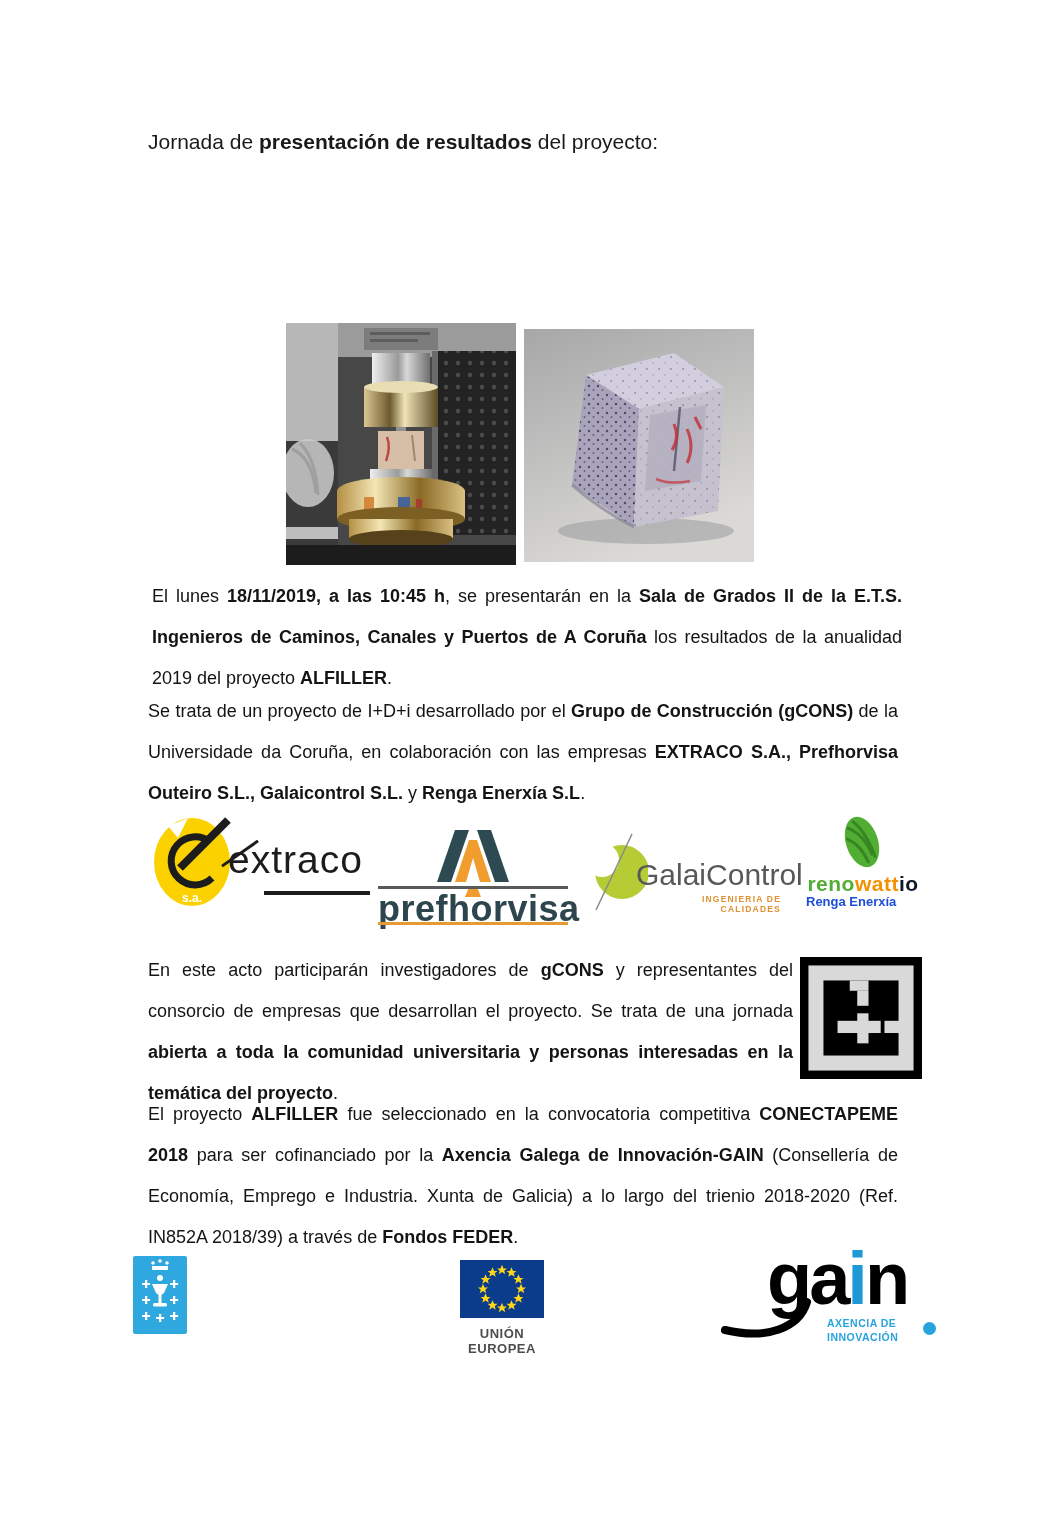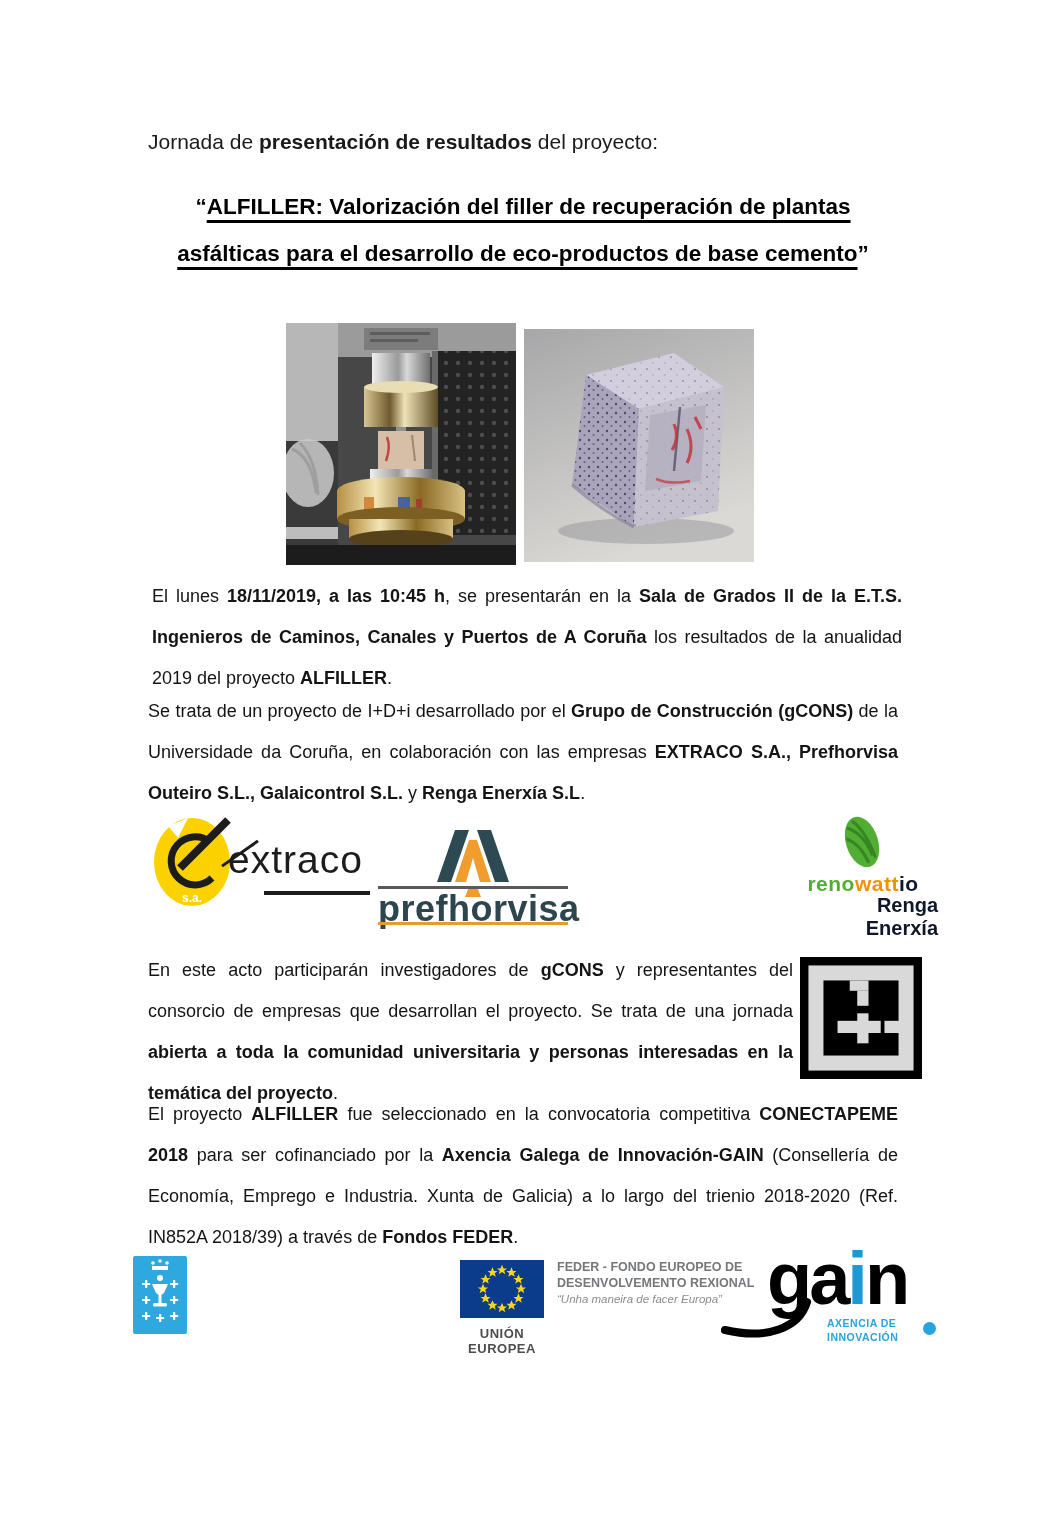--- a/index.html
+++ b/index.html
@@ -30,22 +30,22 @@
   .pref-orange-line{position:absolute;left:0;top:96px;width:190px;height:2.5px;background:#e59a33;}
   .pref-word{position:absolute;left:0;top:62px;width:190px;text-align:center;
     font-size:36px;font-weight:bold;letter-spacing:.5px;color:#2d464e;}
   .pref-trap{position:absolute;left:87px;top:63px;width:16px;height:8px;background:#f09c2e;
     clip-path:polygon(20% 0,80% 0,100% 100%,0 100%);}
   .galai-word{position:absolute;left:50px;top:26px;font-size:30px;color:#57585a;}
   .galai-tag{position:absolute;left:60px;top:62px;width:135px;text-align:right;
     font-size:8.5px;letter-spacing:1.2px;color:#e1902f;font-weight:bold;}
   .reno-line1{position:absolute;left:0px;top:60px;width:150px;text-align:center;
     font-size:21px;font-weight:bold;letter-spacing:.5px;}
-  .reno-line2{position:absolute;left:18px;top:82px;width:132px;text-align:right;
-    font-size:20px;font-weight:bold;color:#0f172a;}
+  .reno-line2{position:absolute;left:18px;top:82px;width:132px;text-align:left;
+    font-size:13px;font-weight:bold;color:#1d4ed8;}
   
   .xunta-text-title{position:absolute;left:200px;top:1258px;font-size:26px;letter-spacing:.5px;
     color:#1e2142;font-weight:bold;}
   .xunta-text-dept{position:absolute;left:201px;top:1293px;font-size:16.5px;line-height:23px;color:#1e2142;}
   .eu-caption{position:absolute;left:452px;top:1326px;width:100px;text-align:center;
     font-size:13px;font-weight:bold;letter-spacing:.5px;color:#4d4d4f;}
   .feder{position:absolute;left:557px;top:1259px;font-size:12.5px;line-height:16px;
     color:#76777a;font-weight:bold;}
   .feder .quote{font-weight:normal;font-style:italic;font-size:11.5px;color:#8b8c8f;}
   .gain{position:absolute;left:715px;top:1236px;width:260px;height:115px;}
@@ -57,21 +57,20 @@
   .gain-dot{position:absolute;left:208px;top:86px;width:13px;height:13px;border-radius:50%;background:#29a3dc;}
   .gain-tail{position:absolute;left:0px;top:62px;}
 </style>
 </head>
 <body>
 
 <div class="page">
 
   <div class="abs intro"><span>Jornada de </span><span class="b">presentación de resultados</span><span> del proyecto:</span></div>
 
-  <div class="abs heading"><span>“</span><span class="hl">ALFILLER: Valorización del filler de recuperación de plantas asfálticas para el desarrollo de eco-productos de base cemento</span><span>”</span></div>
 
   <div class="abs photo" style="left:286px;top:323px;width:230px;height:242px;">
     <svg width="230" height="242" viewBox="0 0 230 242">
       <defs>
         <linearGradient id="silver" x1="0" y1="0" x2="1" y2="0">
           <stop offset="0" stop-color="#efefef"></stop>
             <stop offset=".45" stop-color="#9a9a9a"></stop>
           <stop offset=".6" stop-color="#d8d8d8"></stop>
             <stop offset="1" stop-color="#6f6f6f"></stop>
         </linearGradient>
@@ -178,20 +177,29 @@
       <polygon points="12,56 30,4 44,4 26,56" fill="#2d4a52"></polygon>
       <polygon points="70,56 52,4 66,4 84,56" fill="#2d4a52"></polygon>
       <polygon points="30,56 44,14 52,14 66,56 55,56 48,32 41,56" fill="#f09c2e"></polygon>
     </svg>
     <div class="pref-grey-line"></div>
     <div class="pref-trap"></div>
     <span class="pref-word">prefhorvisa</span>
     <div class="pref-orange-line"></div>
   </div>
 
+  <div class="abs logo-box" style="left:586px;top:832px;width:195px;height:88px;">
+    <svg width="62" height="82" viewBox="0 0 62 82" style="position:absolute;left:0;top:0;">
+      <circle cx="36" cy="40" r="27" fill="#b5cc34"></circle>
+      <circle cx="16" cy="28" r="17" fill="#ffffff"></circle>
+      <line x1="46" y1="2" x2="10" y2="78" stroke="#8a8a8a" stroke-width="1.5"></line>
+    </svg>
+    <span class="galai-word">GalaiControl</span>
+    <span class="galai-tag">INGENIERIA DE CALIDADES</span>
+  </div>
 
   <div class="abs logo-box" style="left:788px;top:812px;width:150px;height:105px;">
     <svg width="60" height="60" viewBox="0 0 60 60" style="position:absolute;left:44px;top:0;">
       <g transform="rotate(-18 30 30)">
         <ellipse cx="30" cy="30" rx="16" ry="26" fill="#52ae32"></ellipse>
         <path d="M20,12 q14,10 16,34 M16,22 q12,10 14,30 M27,7 q10,14 11,42" stroke="#2f7d1f" stroke-width="3" fill="none" opacity=".8"></path>
       </g>
     </svg>
     <div class="reno-line1"><span style="color:#52ae32;text-align:center;">reno</span><span style="color:#f39200;">watt</span><span style="color:#0f172a;">io</span></div>
     <div class="reno-line2">Renga Enerxía</div>
@@ -245,25 +253,20 @@
       <path transform="translate(42,48)" d="M0,-5.2 L1.55,-1.6 5,-1.6 2.2,0.7 3.3,4.2 0,2.1 -3.3,4.2 -2.2,0.7 -5,-1.6 -1.55,-1.6 Z"></path>
       <path transform="translate(32.5,45.45)" d="M0,-5.2 L1.55,-1.6 5,-1.6 2.2,0.7 3.3,4.2 0,2.1 -3.3,4.2 -2.2,0.7 -5,-1.6 -1.55,-1.6 Z"></path>
       <path transform="translate(25.55,38.5)" d="M0,-5.2 L1.55,-1.6 5,-1.6 2.2,0.7 3.3,4.2 0,2.1 -3.3,4.2 -2.2,0.7 -5,-1.6 -1.55,-1.6 Z"></path>
       <path transform="translate(23,29)" d="M0,-5.2 L1.55,-1.6 5,-1.6 2.2,0.7 3.3,4.2 0,2.1 -3.3,4.2 -2.2,0.7 -5,-1.6 -1.55,-1.6 Z"></path>
       <path transform="translate(25.55,19.5)" d="M0,-5.2 L1.55,-1.6 5,-1.6 2.2,0.7 3.3,4.2 0,2.1 -3.3,4.2 -2.2,0.7 -5,-1.6 -1.55,-1.6 Z"></path>
       <path transform="translate(32.5,12.55)" d="M0,-5.2 L1.55,-1.6 5,-1.6 2.2,0.7 3.3,4.2 0,2.1 -3.3,4.2 -2.2,0.7 -5,-1.6 -1.55,-1.6 Z"></path>
     </g>
   </svg>
   <div class="eu-caption">UNIÓN EUROPEA</div>
 
-  <div class="feder">
-    <div>FEDER - FONDO EUROPEO DE</div>
-    <div>DESENVOLVEMENTO REXIONAL</div>
-    <div class="quote">“Unha maneira de facer Europa”</div>
-  </div>
 
   <div class="gain">
     <svg class="gain-tail" width="130" height="50" viewBox="0 0 130 50">
       <path d="M92,4 C84,30 52,42 10,32" stroke="#000" stroke-width="8" fill="none" stroke-linecap="round"></path>
     </svg>
     <div class="gain-word"><span>ga</span><span class="gain-i">i</span><span>n</span></div>
     <div class="gain-sub"><span>AXENCIA DE</span><br><span>INNOVACIÓN</span></div>
     <div class="gain-dot"></div>
   </div>
 

